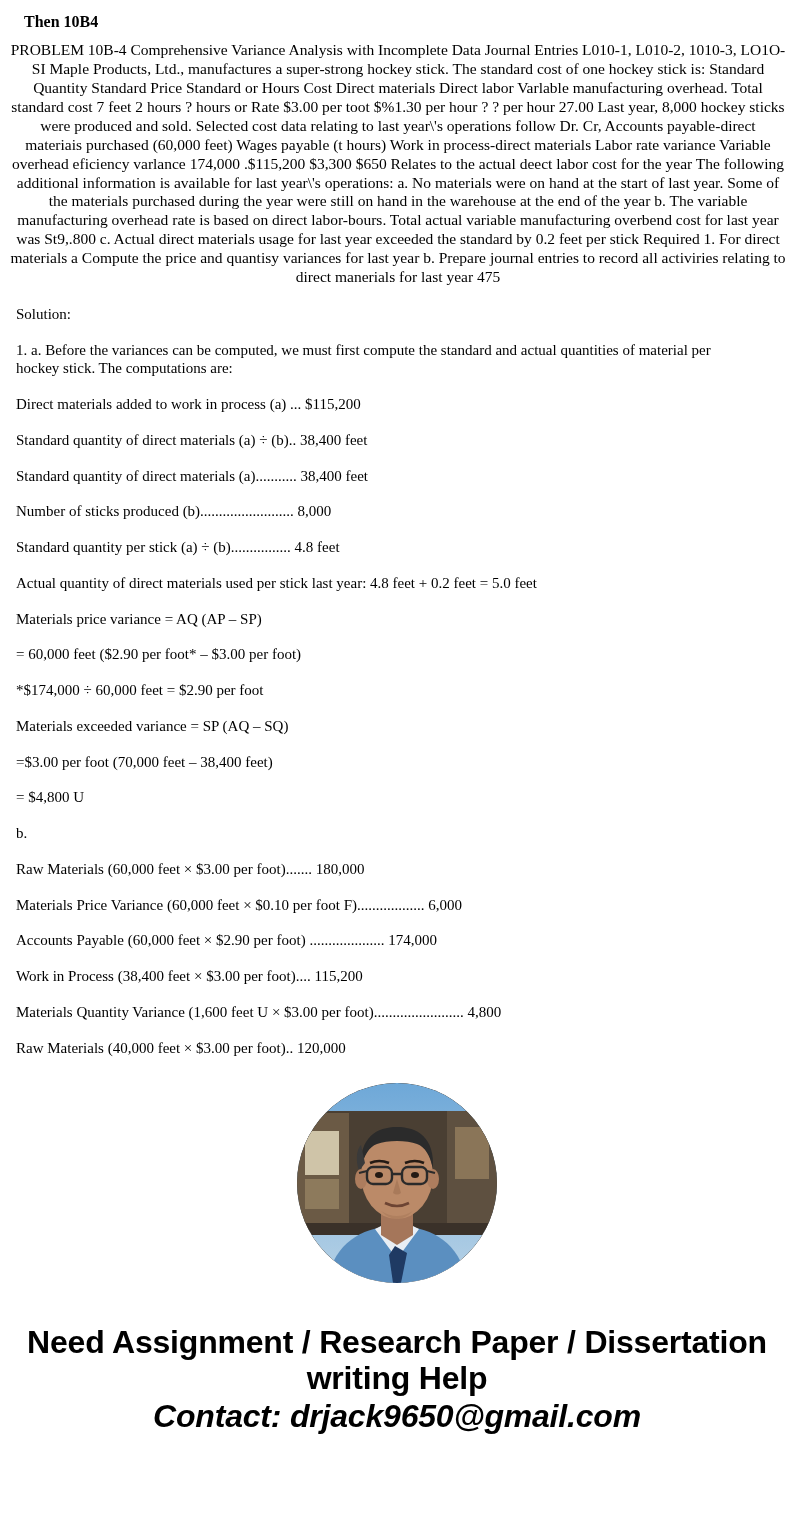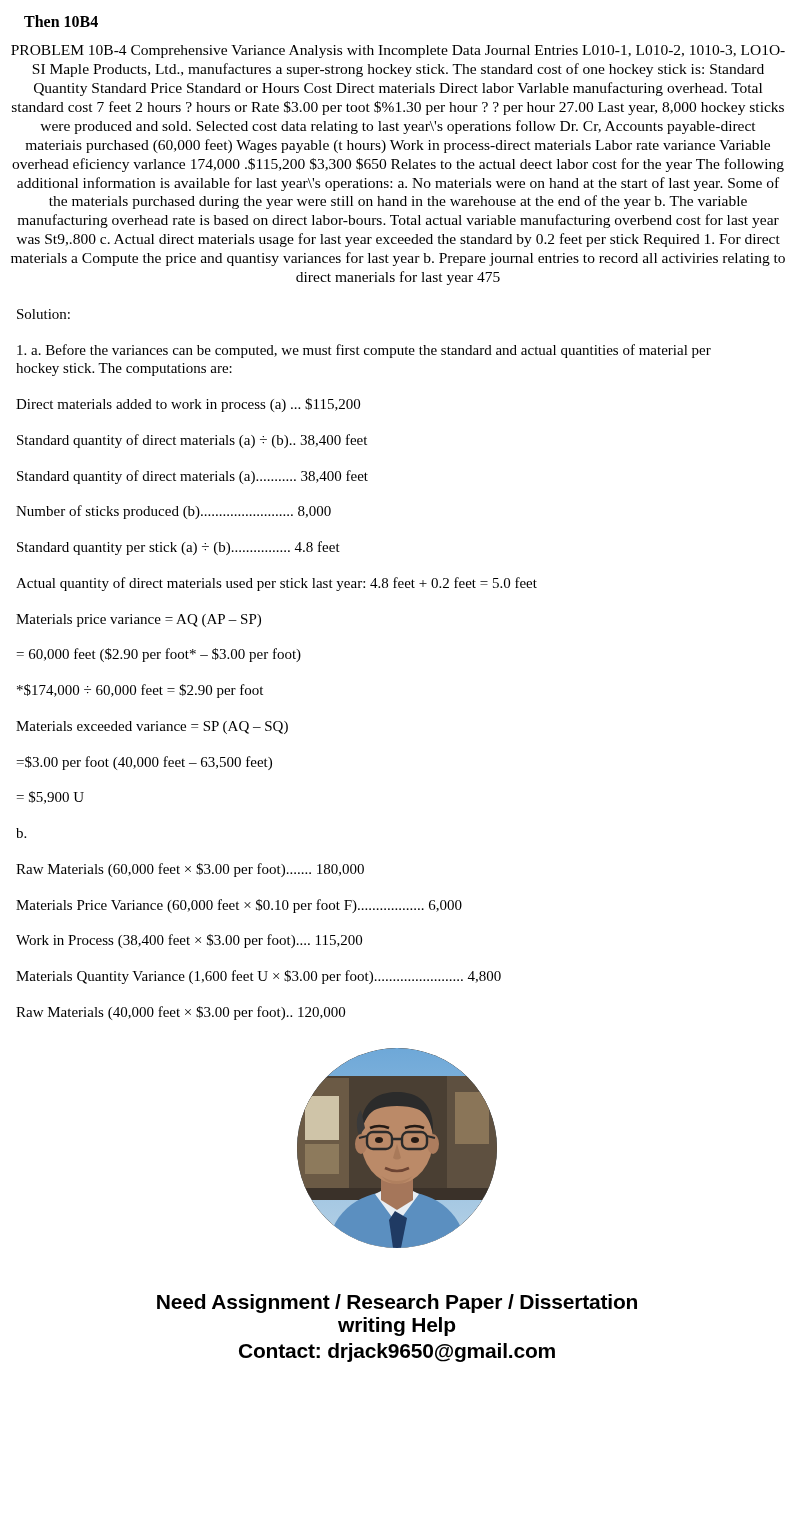--- a/index.html
+++ b/index.html
@@ -60,30 +60,31 @@
     background: #2e2a25;
   }
   .photo svg {
     display: block;
   }
   .promo {
     margin-top: 42px;
     text-align: center;
     font-family: "Liberation Sans", sans-serif;
     font-weight: bold;
-    font-size: 21px;
+    font-size: 32px;
     line-height: 1.12;
     letter-spacing: -0.2px;
   }
   .promo .l2 {
     display: block;
   }
   .promo .l3 {
     display: block;
     margin-top: 2px;
+    font-style: italic;
   }
 </style>
 </head>
 <body>
 
 <div class="page">
 
   <div class="doc-title">Then 10B4</div>
 
   <div class="problem-para">PROBLEM 10B-4 Comprehensive Variance Analysis with Incomplete Data Journal Entries L010-1, L010-2, 1010-3, LO1O-SI Maple Products, Ltd., manufactures a super-strong hockey stick. The standard cost of one hockey stick is: Standard Quantity Standard Price Standard or Hours Cost Direct materials Direct labor Varlable manufacturing overhead. Total standard cost 7 feet 2 hours ? hours or Rate $3.00 per toot $%1.30 per hour ? ? per hour 27.00 Last year, 8,000 hockey sticks were produced and sold. Selected cost data relating to last year\'s operations follow Dr. Cr, Accounts payable-direct materiais purchased (60,000 feet) Wages payable (t hours) Work in process-direct materials Labor rate variance Variable overhead eficiency varlance 174,000 .$115,200 $3,300 $650 Relates to the actual deect labor cost for the year The following additional information is available for last year\'s operations: a. No materials were on hand at the start of last year. Some of the materials purchased during the year were still on hand in the warehouse at the end of the year b. The variable manufacturing overhead rate is based on direct labor-bours. Total actual variable manufacturing overbend cost for last year was St9,.800 c. Actual direct materials usage for last year exceeded the standard by 0.2 feet per stick Required 1. For direct materials a Compute the price and quantisy variances for last year b. Prepare journal entries to record all activiries relating to direct manerials for last year 475</div>
@@ -94,25 +95,26 @@
   <div class="line">Direct materials added to work in process (a) ... $115,200</div>
   <div class="line">Standard quantity of direct materials (a) ÷ (b).. 38,400 feet</div>
   <div class="line">Standard quantity of direct materials (a)........... 38,400 feet</div>
   <div class="line">Number of sticks produced (b)......................... 8,000</div>
   <div class="line">Standard quantity per stick (a) ÷ (b)................ 4.8 feet</div>
   <div class="line">Actual quantity of direct materials used per stick last year: 4.8 feet + 0.2 feet = 5.0 feet</div>
   <div class="line">Materials price variance = AQ (AP – SP)</div>
   <div class="line">= 60,000 feet ($2.90 per foot* – $3.00 per foot)</div>
   <div class="line">*$174,000 ÷ 60,000 feet = $2.90 per foot</div>
   <div class="line">Materials exceeded variance = SP (AQ – SQ)</div>
-  <div class="line">=$3.00 per foot (40,000 feet – 63,500 feet)</div>
-  <div class="line">= $5,900 U</div>
+  <div class="line">=$3.00 per foot (70,000 feet – 38,400 feet)</div>
+  <div class="line">= $4,800 U</div>
   <div class="line">b.</div>
   <div class="line">Raw Materials (60,000 feet × $3.00 per foot)....... 180,000</div>
   <div class="line">Materials Price Variance (60,000 feet × $0.10 per foot F).................. 6,000</div>
+  <div class="line">Accounts Payable (60,000 feet × $2.90 per foot) .................... 174,000</div>
   <div class="line">Work in Process (38,400 feet × $3.00 per foot).... 115,200</div>
   <div class="line">Materials Quantity Variance (1,600 feet U × $3.00 per foot)........................ 4,800</div>
   <div class="line">Raw Materials (40,000 feet × $3.00 per foot).. 120,000</div>
 
   <div class="photo-wrap">
     <div class="photo">
       <svg width="200" height="200" viewBox="0 0 200 200">
         <defs>
           <clipPath id="circ">
               <circle cx="100" cy="100" r="100"></circle>

